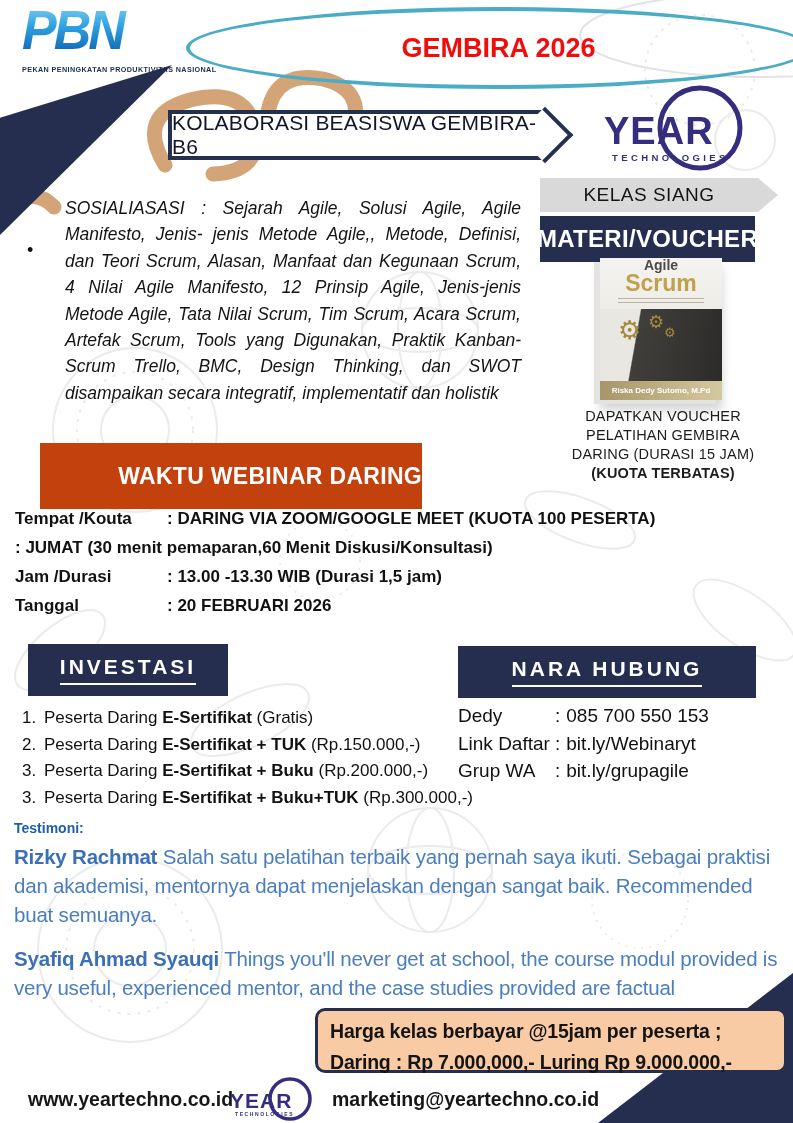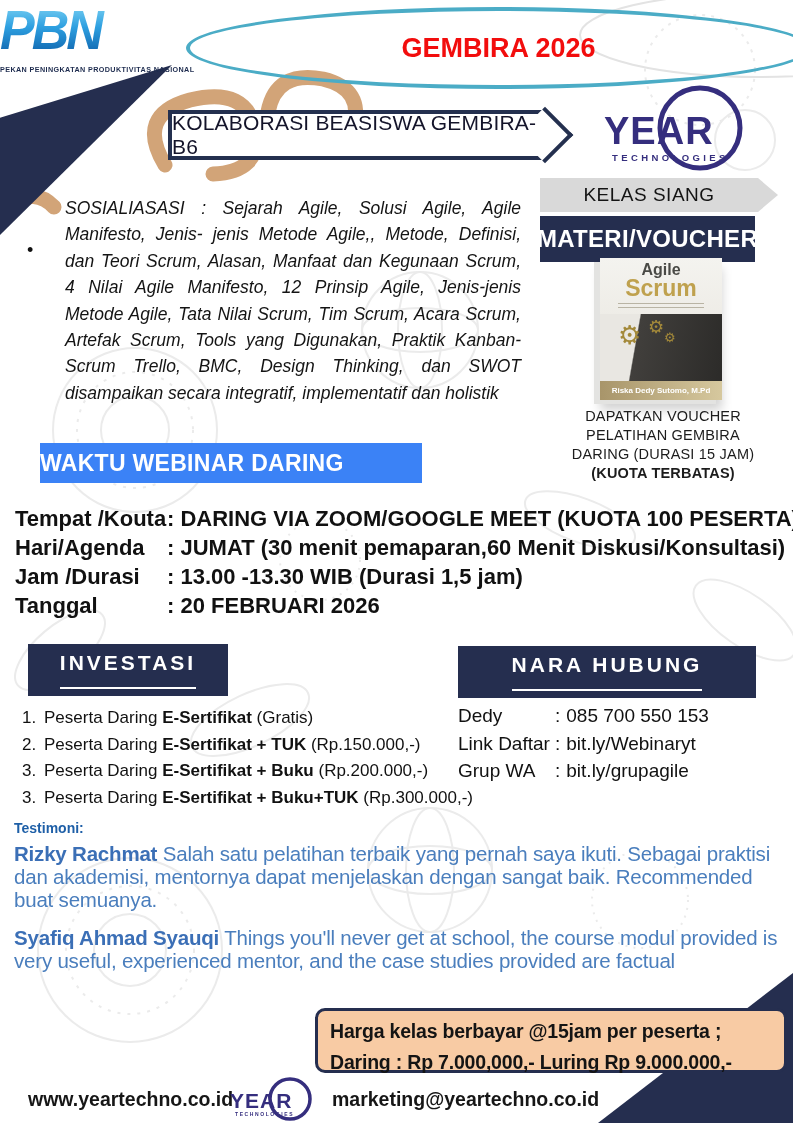--- a/index.html
+++ b/index.html
@@ -6,21 +6,21 @@
   html,body { background:#888; }
   .page {
     position:relative; width:793px; height:1123px; margin:0 auto;
     background:#ffffff; overflow:hidden;
     font-family:"Liberation Sans", sans-serif; color:#111;
   }
   .abs { position:absolute; }
   svg.bg { position:absolute; left:0; top:0; z-index:0; }
 
   
-  .pbn { left:0; top:4px; width:170px; z-index:3; }
+  .pbn { left:22px; top:4px; width:170px; z-index:3; }
   .pbn-word {
     display:block; font-weight:900; font-size:52px; line-height:52px; letter-spacing:-3px;
     font-style:italic;
     background:linear-gradient(180deg,#7fd4f4 0%, #2d9fe0 45%, #0c5ea8 100%);
     -webkit-background-clip:text; background-clip:text; color:transparent;
     transform:scaleY(1.05);
   }
   .pbn-sub { display:block; font-size:7.2px; font-weight:bold; color:#1d2b4e; letter-spacing:0.4px; margin-top:9px; white-space:nowrap; }
 
   
@@ -67,67 +67,67 @@
   .kelas-text { font-size:19px; color:#141414; letter-spacing:0.5px; }
   .materi { left:540px; top:216px; width:215px; height:46px; background:#252e4f; z-index:2;
     display:flex; align-items:center; justify-content:center; }
   .materi-text { font-size:24px; font-weight:bold; color:#fff; letter-spacing:0.3px; }
 
   
   .book { left:600px; top:258px; width:122px; height:142px; z-index:2;
     background:linear-gradient(180deg,#f4f3ef 0%, #eceae4 55%, #d9d2bd 100%);
     box-shadow:-6px 4px 0 #e3e3e1, 0 10px 10px rgba(0,0,0,0.18);
     display:flex; flex-direction:column; }
-  .bk-t1 { text-align:center; font-size:16px; font-weight:bold; color:#4a4a46; margin-top:5px; line-height:14px; }
+  .bk-t1 { text-align:center; font-size:14px; font-weight:bold; color:#4a4a46; line-height:14px; }
   .bk-t2 { text-align:center; font-size:23px; font-weight:bold; color:#bfa14e; line-height:22px; }
   .bk-sub { width:70%; margin:4px auto 0; height:7px;
     background:repeating-linear-gradient(180deg,#b9b4a4 0 1.5px, transparent 1.5px 4px); }
   .bk-photo { position:relative; flex:1; margin-top:4px; overflow:hidden;
     background:linear-gradient(100deg,#e9e7e2 30%, #413f3c 31%, #2c2b29 100%); }
   .bk-gear { position:absolute; color:#a3893a; }
   .bk-author { height:19px; background:linear-gradient(90deg,#a8956a,#d6c89e);
     color:#fff; font-size:8px; font-weight:bold; display:flex; align-items:center; justify-content:center; }
 
   
   .voucher { left:538px; top:407px; width:250px; text-align:center; z-index:2;
     font-size:14.5px; line-height:19px; color:#1c1c1c; letter-spacing:0.2px; }
   .voucher-bold { font-weight:bold; }
 
   
   .bullet { left:27px; top:240px; font-size:18px; color:#111; z-index:2; }
   .sosial { left:65px; top:195px; width:456px; z-index:2;
     font-style:italic; font-size:17.5px; line-height:26.4px; text-align:justify; color:#141414; }
 
   
-  .waktu-banner { left:40px; top:443px; width:382px; height:40px; background:#3b82f6; z-index:2;
-    display:flex; align-items:center; justify-content:flex-start; }
+  .waktu-banner { left:40px; top:443px; width:382px; height:66px; background:#c2410c; z-index:2;
+    display:flex; align-items:center; justify-content:flex-end; }
   .waktu-heading { color:#fff; font-weight:bold; font-size:23px; letter-spacing:0.3px; }
-  .waktu-rows { left:15px; top:504px; width:775px; z-index:2; font-weight:bold; font-size:22px; }
+  .waktu-rows { left:15px; top:504px; width:775px; z-index:2; font-weight:bold; font-size:17px; }
   .wrow { display:flex; line-height:29px; }
   .wrow .wlabel { width:152px; flex:none; }
   .wrow .wvalue { white-space:nowrap; }
 
   
   .head-box { background:#252e4f; display:flex; align-items:center; justify-content:center; z-index:2; }
   .head-box span { color:#fff; font-weight:bold; font-size:21px; letter-spacing:3px;
-    border-bottom:2px solid #fff; padding-bottom:12px; }
+    border-bottom:2px solid #fff; padding-bottom:4px; }
   .investasi-box { left:28px; top:644px; width:200px; height:52px; }
   .nara-box { left:458px; top:646px; width:298px; height:52px; }
   .inv-list { left:10px; top:705px; width:450px; z-index:2; font-size:17px; line-height:26.6px; }
   .inv-item { white-space:nowrap;margin-left:12px; }
   .inv-item .num { display:inline-block; width:22px; }
   .nara-rows { left:458px; top:702px; width:330px; z-index:2; font-size:19px; line-height:27.6px; }
   .nrow { display:flex; }
   .nrow .nlabel { width:97px; flex:none; }
   .nrow .nsep { flex:none; margin-right:6px; }
 
   
   .testimoni { left:14px; top:814px; width:764px; z-index:2; }
   .testi-heading { font-size:14px; font-weight:bold; color:#1e5fa7; line-height:28px; }
-  .testi-entry { font-size:20.5px; line-height:23px; color:#4a7ebd; letter-spacing:-0.2px; }
+  .testi-entry { font-size:20.5px; line-height:29px; color:#4a7ebd; letter-spacing:-0.2px; }
   .testi-entry .tname { font-weight:bold; color:#3b6fb6; }
   .testi-entry + .testi-entry { margin-top:15px; }
 
   
   .price { left:315px; top:1008px; width:472px; height:65px; z-index:3;
     background:#f8cba4; border:3px solid #252e4f; border-radius:10px;
     padding:5px 12px; }
   .price div { font-weight:bold; font-size:19.5px; line-height:31px; color:#141414; white-space:nowrap; letter-spacing:-0.2px; }
 
   
@@ -226,21 +226,20 @@
 
   <div class="abs waktu-banner">
     <span class="waktu-heading">WAKTU WEBINAR DARING</span>
   </div>
   <div class="abs waktu-rows">
     <div class="wrow">
       <span class="wlabel">Tempat /Kouta</span>
       <span class="wvalue">: DARING VIA ZOOM/GOOGLE MEET (KUOTA 100 PESERTA)</span>
     </div>
     <div class="wrow">
-      <span class="wlabel">Hari/Agenda</span>
       <span class="wvalue">: JUMAT (30 menit pemaparan,60 Menit Diskusi/Konsultasi)</span>
     </div>
     <div class="wrow">
       <span class="wlabel">Jam /Durasi</span>
       <span class="wvalue">: 13.00 -13.30 WIB (Durasi 1,5 jam)</span>
     </div>
     <div class="wrow">
       <span class="wlabel">Tanggal</span>
       <span class="wvalue">: 20 FEBRUARI 2026</span>
     </div>

